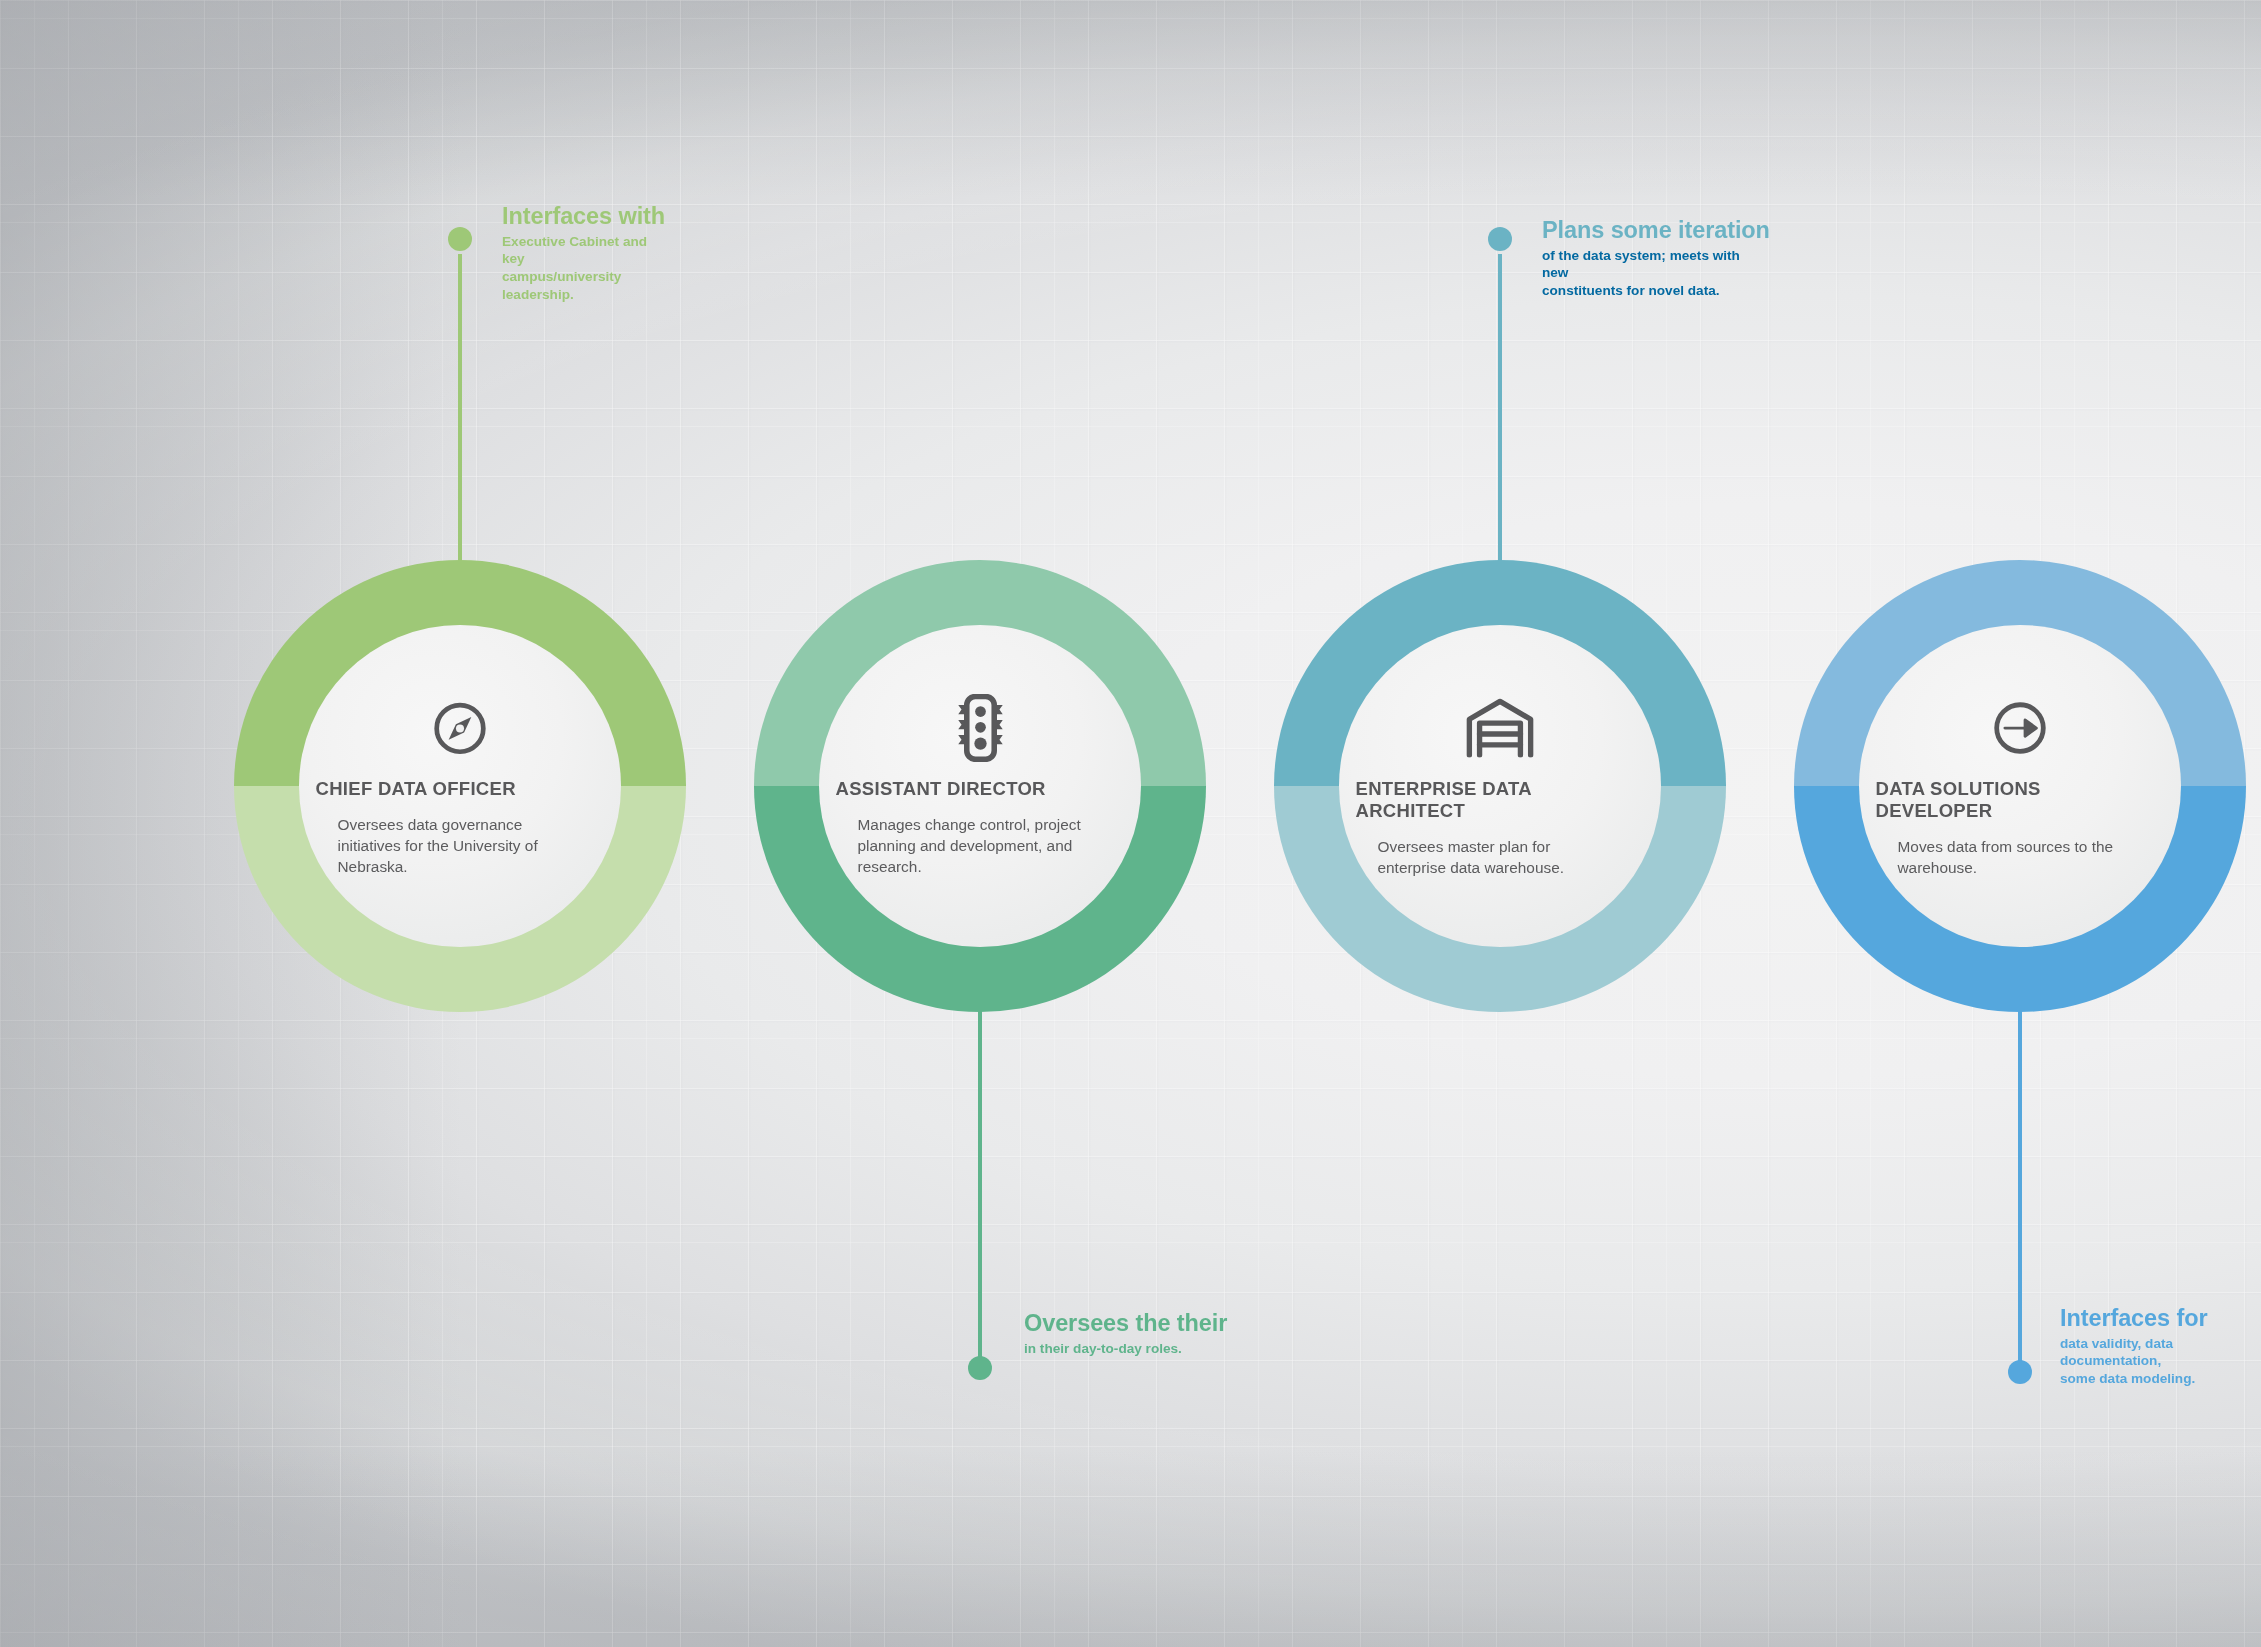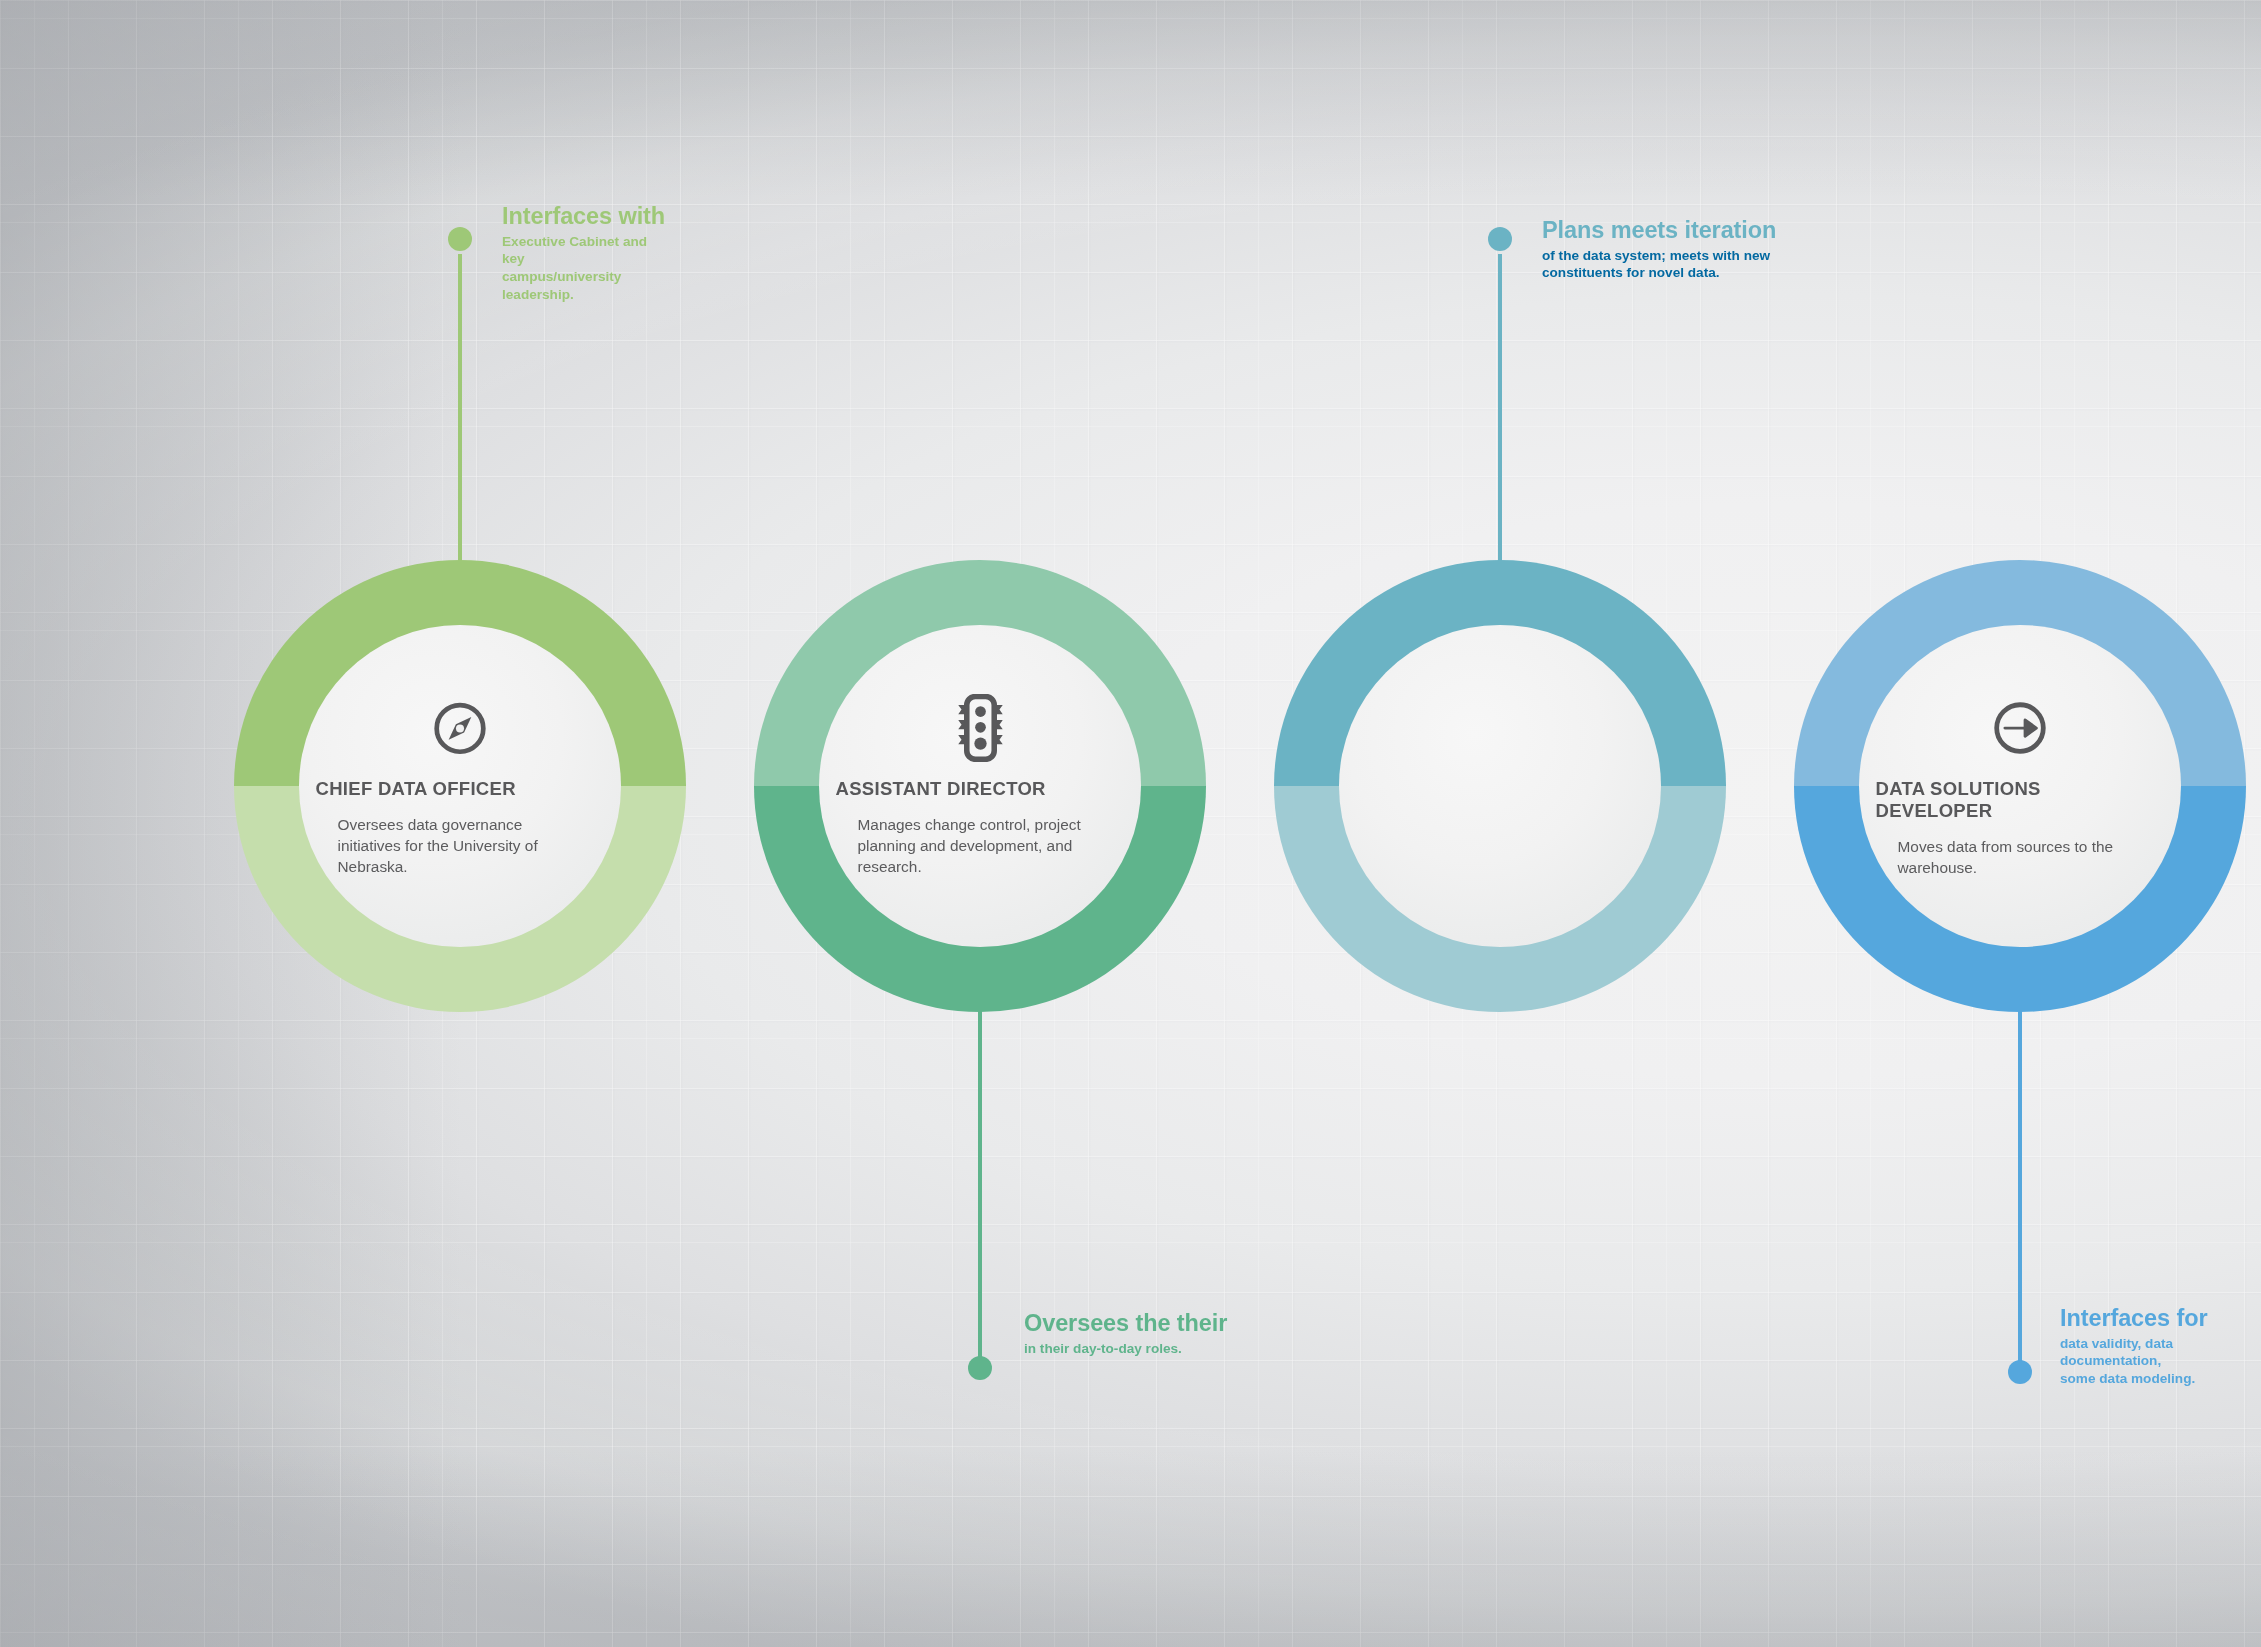--- a/index.html
+++ b/index.html
@@ -213,20 +213,33 @@
         </div>
       </div>
       <div class="ring-wrap" style="left: 1274px; top: 560px;">
         <div class="ring-top">
           <div class="disc" style="background: rgb(107, 179, 196);"></div>
         </div>
         <div class="ring-bot">
           <div class="disc" style="background: rgb(159, 203, 211);"></div>
         </div>
         <div class="ring-hole"></div>
+        <div class="card">
+          <div class="card-icon">
+            <svg width="69" height="60" viewBox="0 0 108 94" fill="none" stroke="#58585a" stroke-width="8.4" stroke-linejoin="round" stroke-linecap="round">
+      <path d="M6 90 V34 L54 6 L102 34 V90"></path>
+      <path d="M22 90 V40 h64 v50"></path>
+      <path d="M22 57 h64"></path>
+      <path d="M22 74 h64"></path>
+    </svg>
+          </div>
+          <div class="card-title">ENTERPRISE DATA
+ARCHITECT</div>
+          <div class="card-desc">Oversees master plan for enterprise data warehouse.</div>
+        </div>
       </div>
       <div class="ring-wrap" style="left: 1794px; top: 560px;">
         <div class="ring-top">
           <div class="disc" style="background: rgb(132, 186, 222);"></div>
         </div>
         <div class="ring-bot">
           <div class="disc" style="background: rgb(85, 167, 221);"></div>
         </div>
         <div class="ring-hole"></div>
         <div class="card">
@@ -258,21 +271,21 @@
         <div class="callout-dot" style="left: 968px; top: 1356px; background: rgb(95, 180, 140);"></div>
         <div class="callout-text" style="left: 1024px; top: 1312px;">
           <div class="callout-head" style="color: rgb(95, 180, 140);">Oversees the their</div>
           <div class="callout-sub" style="color: rgb(95, 180, 140);">in their day-to-day roles.</div>
         </div>
       </div>
       <div class="callout">
         <div class="callout-stem" style="left: 1498px; top: 254px; height: 313px; background: rgb(107, 179, 196);"></div>
         <div class="callout-dot" style="left: 1488px; top: 227px; background: rgb(107, 179, 196);"></div>
         <div class="callout-text" style="left: 1542px; top: 219px;">
-          <div class="callout-head" style="color: rgb(107, 179, 196);">Plans meets iteration</div>
+          <div class="callout-head" style="color: rgb(107, 179, 196);">Plans some iteration</div>
           <div class="callout-sub" style="color: #0369a1;">of the data system; meets with new
 constituents for novel data.</div>
         </div>
       </div>
       <div class="callout">
         <div class="callout-stem" style="left: 2018px; top: 1011px; height: 362px; background: rgb(85, 167, 221);"></div>
         <div class="callout-dot" style="left: 2008px; top: 1360px; background: rgb(85, 167, 221);"></div>
         <div class="callout-text" style="left: 2060px; top: 1307px;">
           <div class="callout-head" style="color: rgb(85, 167, 221);">Interfaces for</div>
           <div class="callout-sub" style="color: rgb(85, 167, 221);">data validity, data documentation,

